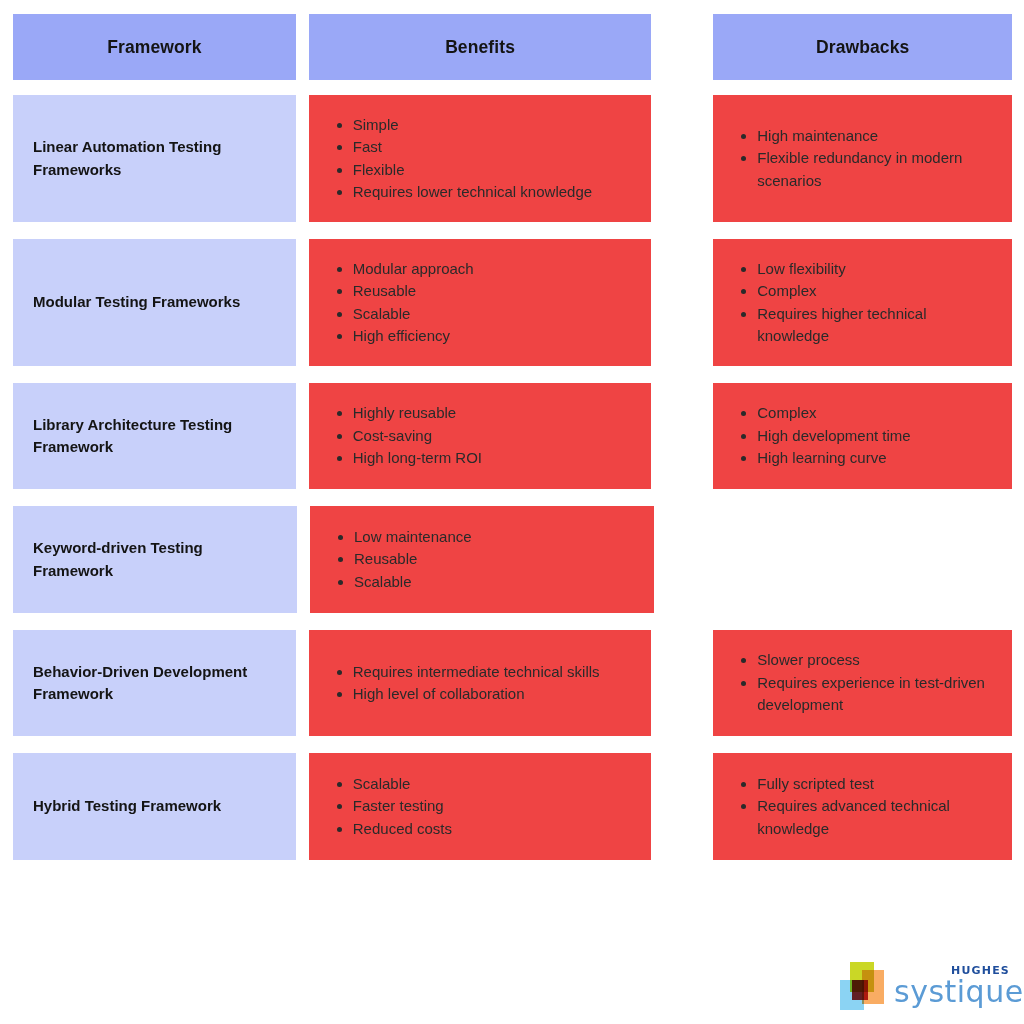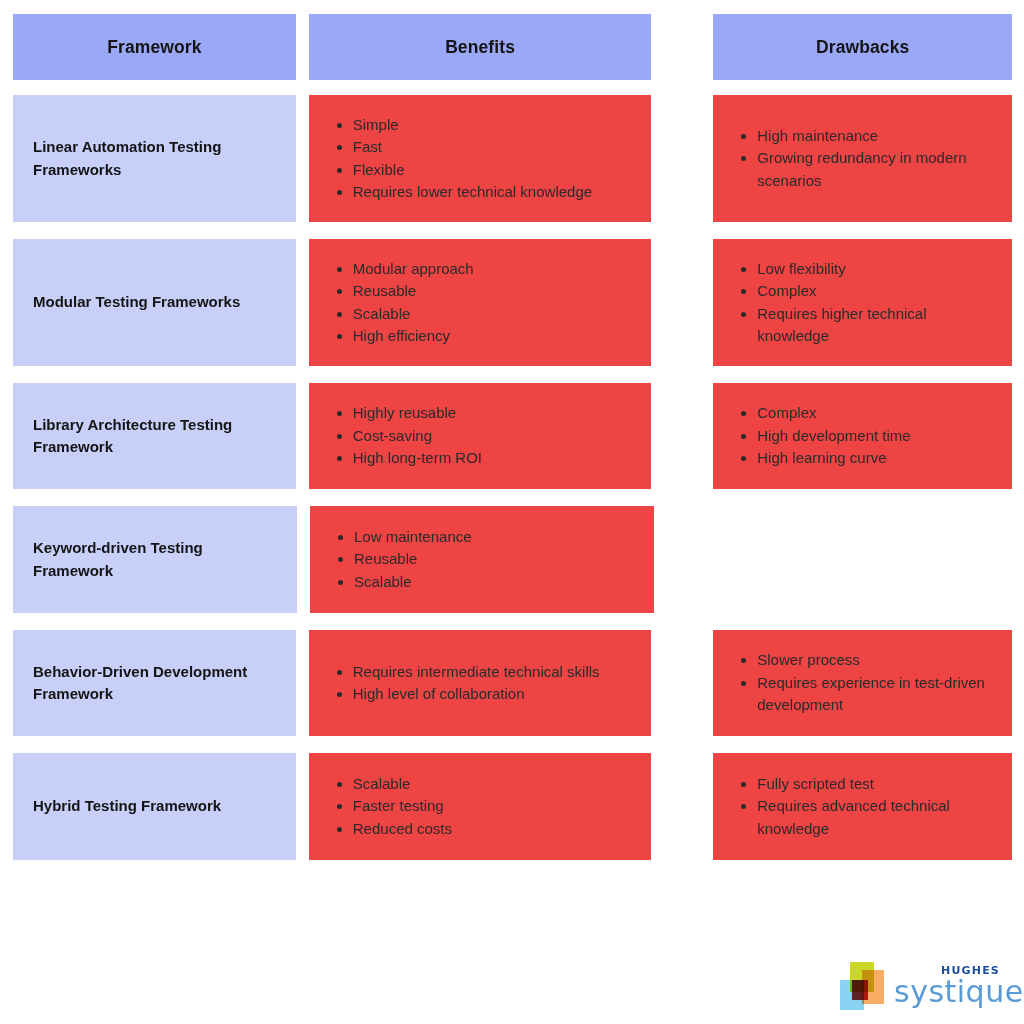--- a/index.html
+++ b/index.html
@@ -124,21 +124,21 @@
 
   .logo-text {
     position: absolute;
     left: 56px;
     top: 0px;
     width: 124px;
     height: 56px;
   }
   .hughes {
     position: absolute;
-    right: 18px;
+    right: 8px;
     top: 4px;
     font-size: 11px;
     font-weight: bold;
     letter-spacing: 1.2px;
     color: #1f4e9c;
     font-family: "DejaVu Sans", sans-serif;
   }
   .systique {
     position: absolute;
     left: 0;
@@ -176,21 +176,21 @@
         <ul class="bullets">
           <li>Simple</li>
           <li>Fast</li>
           <li>Flexible</li>
           <li>Requires lower technical knowledge</li>
         </ul>
       </div>
       <div class="cell col-3 body-cell-list h-r0">
         <ul class="bullets">
           <li>High maintenance</li>
-          <li>Growing redundancy in modern scenarios</li>
+          <li>Flexible redundancy in modern scenarios</li>
         </ul>
       </div>
     </div>
 
     <div class="row body-row">
       <div class="cell col-1 body-cell-name h-r1">
         <span class="fw-name">Modular Testing Frameworks</span>
       </div>
       <div class="cell col-2 body-cell-list h-r1">
         <ul class="bullets">

